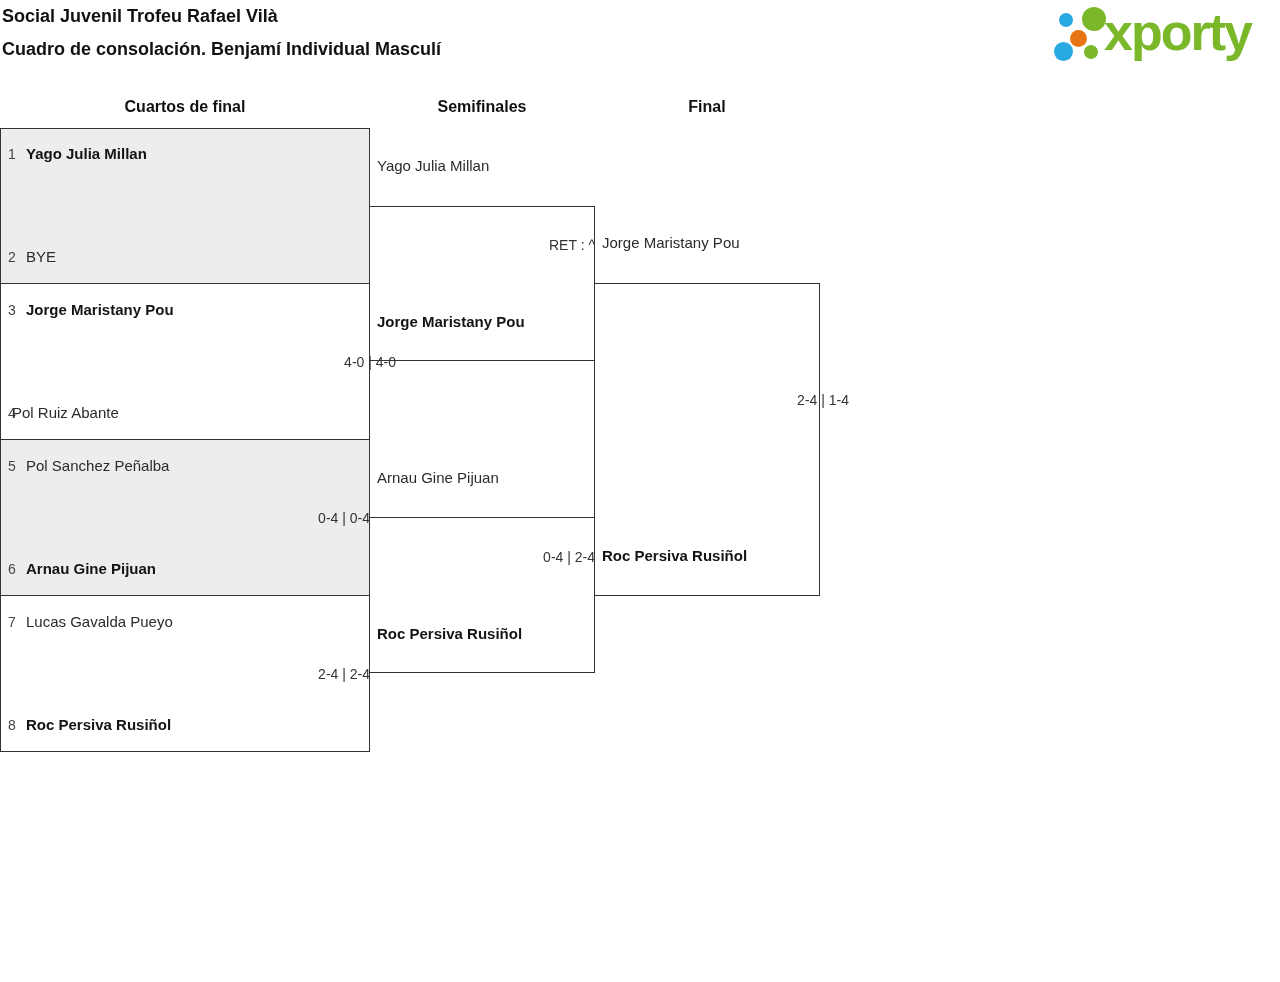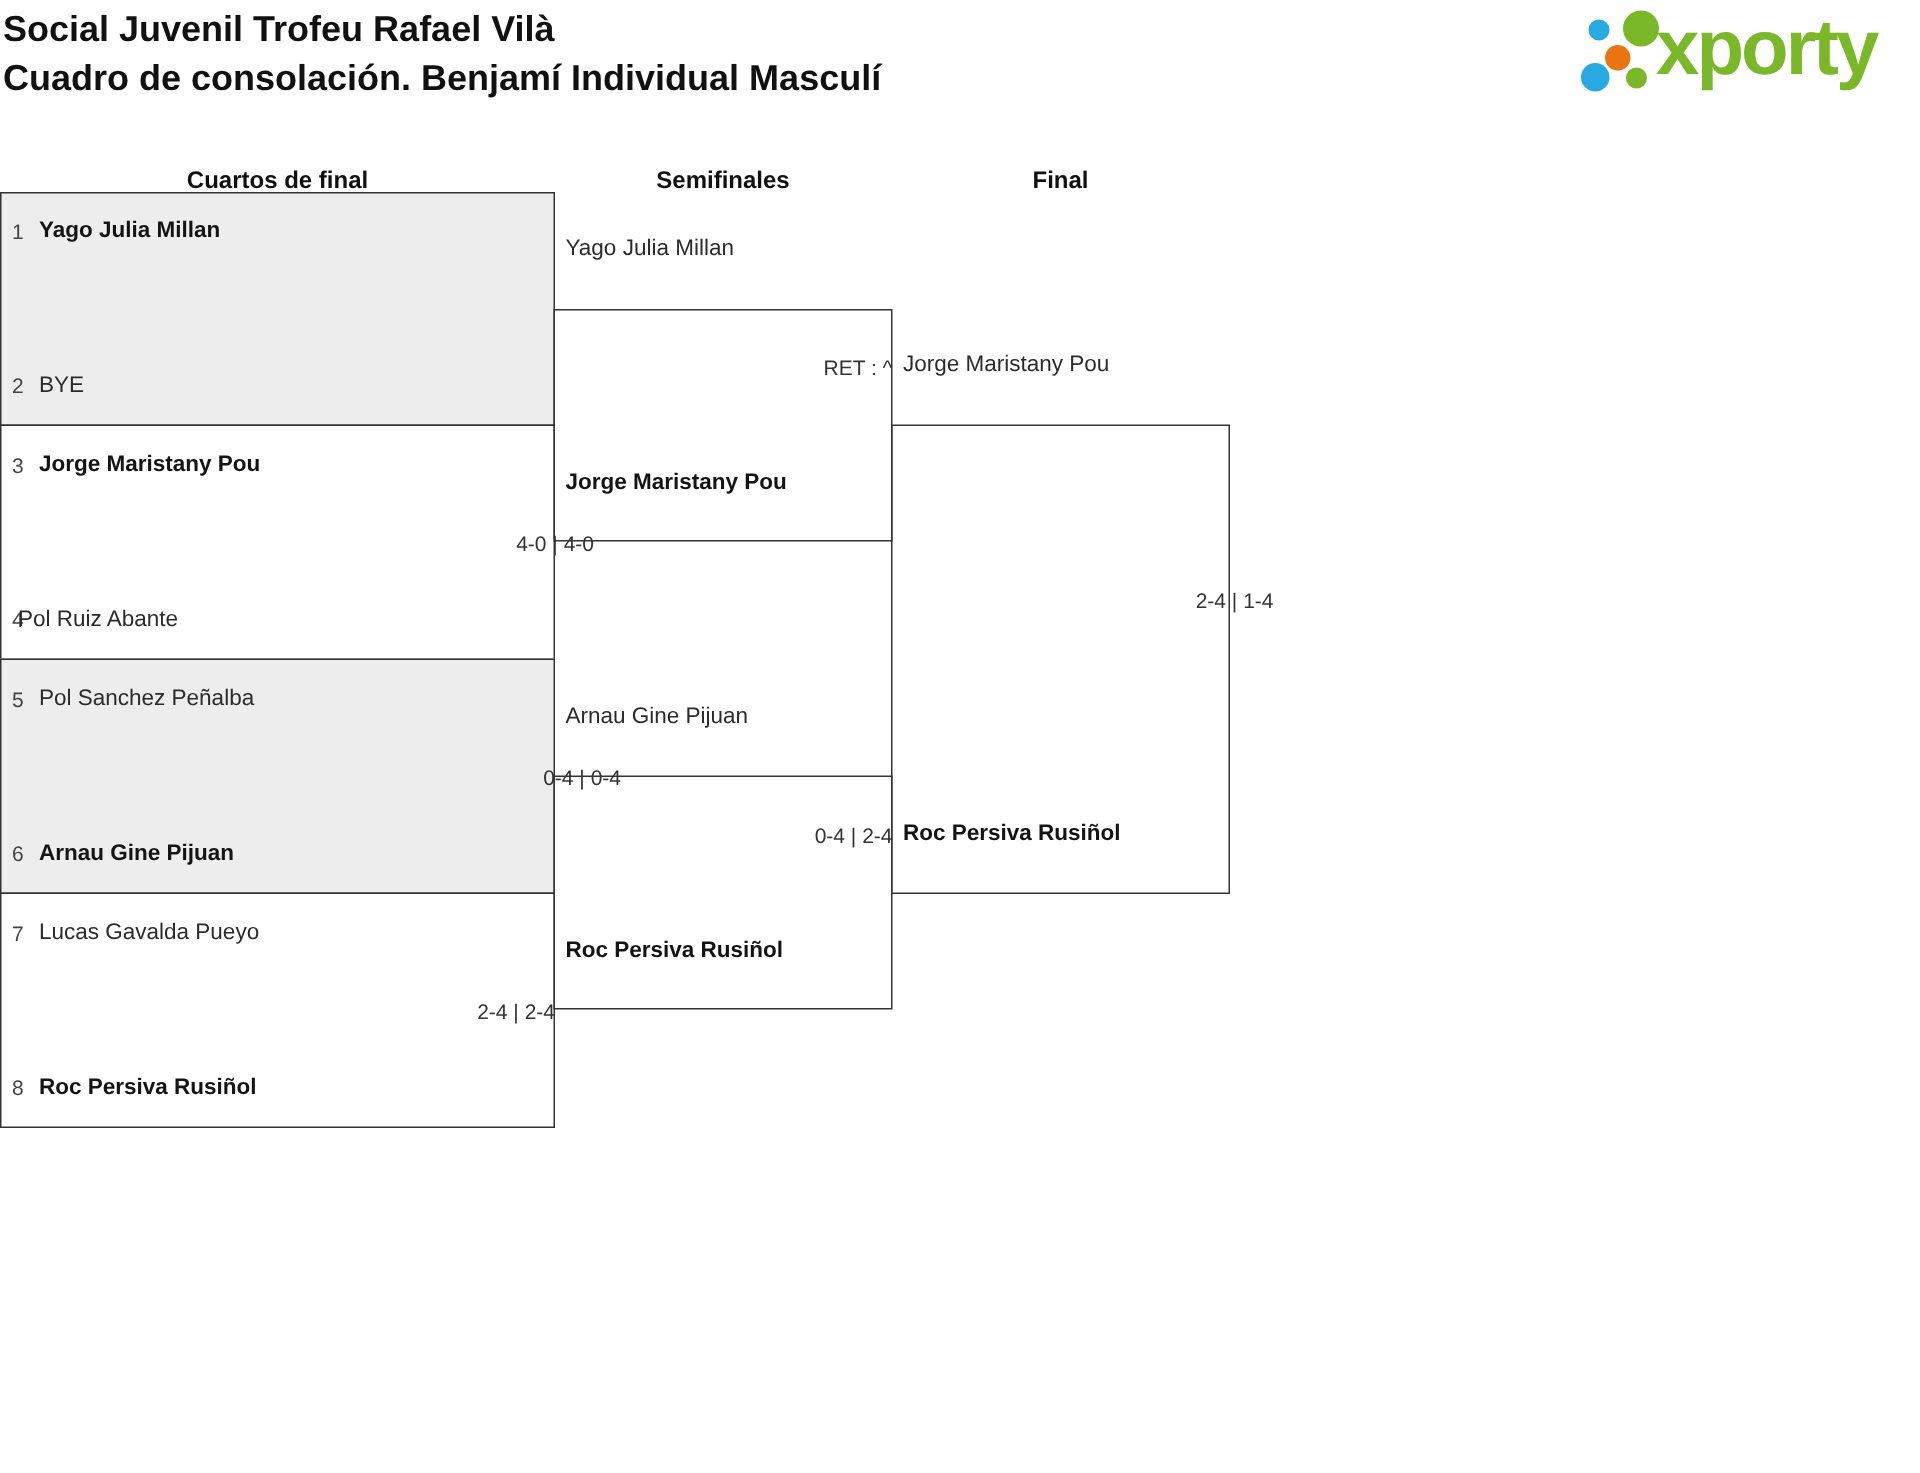--- a/index.html
+++ b/index.html
@@ -1,25 +1,25 @@
 <!DOCTYPE html>
 <html><head>
 <meta charset="utf-8">
 <style>
   html,body{margin:0;padding:0;background:#fff;}
   .stage{
     position:relative;width:1280px;height:982px;background:#ffffff;overflow:hidden;
     font-family:"Liberation Sans",sans-serif;color:#222;
   }
-  .t1,.t2{position:absolute;left:2px;font-size:24px;font-weight:600;color:#111;white-space:nowrap;letter-spacing:0;}
+  .t1,.t2{position:absolute;left:2px;font-size:18px;font-weight:600;color:#111;white-space:nowrap;letter-spacing:0;}
   .t1{top:6px;}
   .t2{top:39px;}
   .logotext{position:absolute;left:1104px;top:4px;font-size:52px;line-height:56px;font-weight:700;letter-spacing:-2px;white-space:nowrap;}
   .dot{position:absolute;border-radius:50%;}
-  .rh{position:absolute;top:111px;height:20px;line-height:20px;text-align:center;font-size:16px;font-weight:600;color:#111;}
+  .rh{position:absolute;top:97px;height:20px;line-height:20px;text-align:center;font-size:16px;font-weight:600;color:#111;}
   .box{position:absolute;border:1px solid #333;box-sizing:border-box;background:transparent;}
   .fill{background:#ededed;}
   .lbl{position:absolute;height:20px;line-height:20px;font-size:15px;white-space:nowrap;color:#333;}
   .seed{font-size:14px;color:#444;}
   .name{color:#2b2b2b;font-weight:400;}
   .winner{font-weight:700;color:#141414;}
   .score{text-align:right;font-size:14px;color:#333;}
 </style>
 </head>
 <body>
@@ -56,21 +56,21 @@
   <div class="lbl name" style="left:26px;top:247px;">BYE</div>
 
   <div class="lbl seed" style="left:8px;top:300px;">3</div>
   <div class="lbl name winner" style="left:26px;top:300px;">Jorge Maristany Pou</div>
   <div class="lbl score" style="left:0;top:352px;width:360px;padding-left:36px;">4-0 | 4-0</div>
   <div class="lbl seed" style="left:8px;top:403px;">4</div>
   <div class="lbl name" style="left:12px;top:403px;">Pol Ruiz Abante</div>
 
   <div class="lbl seed" style="left:8px;top:456px;">5</div>
   <div class="lbl name" style="left:26px;top:456px;">Pol Sanchez Peñalba</div>
-  <div class="lbl score" style="left:0;top:508px;width:370px;padding-left:44px;">0-4 | 0-4</div>
+  <div class="lbl score" style="left:0;top:508px;width:370px;">0-4 | 0-4</div>
   <div class="lbl seed" style="left:8px;top:559px;">6</div>
   <div class="lbl name winner" style="left:26px;top:559px;">Arnau Gine Pijuan</div>
 
   <div class="lbl seed" style="left:8px;top:612px;">7</div>
   <div class="lbl name" style="left:26px;top:612px;">Lucas Gavalda Pueyo</div>
   <div class="lbl score" style="left:0;top:664px;width:370px;">2-4 | 2-4</div>
   <div class="lbl seed" style="left:8px;top:715px;">8</div>
   <div class="lbl name winner" style="left:26px;top:715px;">Roc Persiva Rusiñol</div>
 
   <div class="lbl name" style="left:377px;top:156px;">Yago Julia Millan</div>

